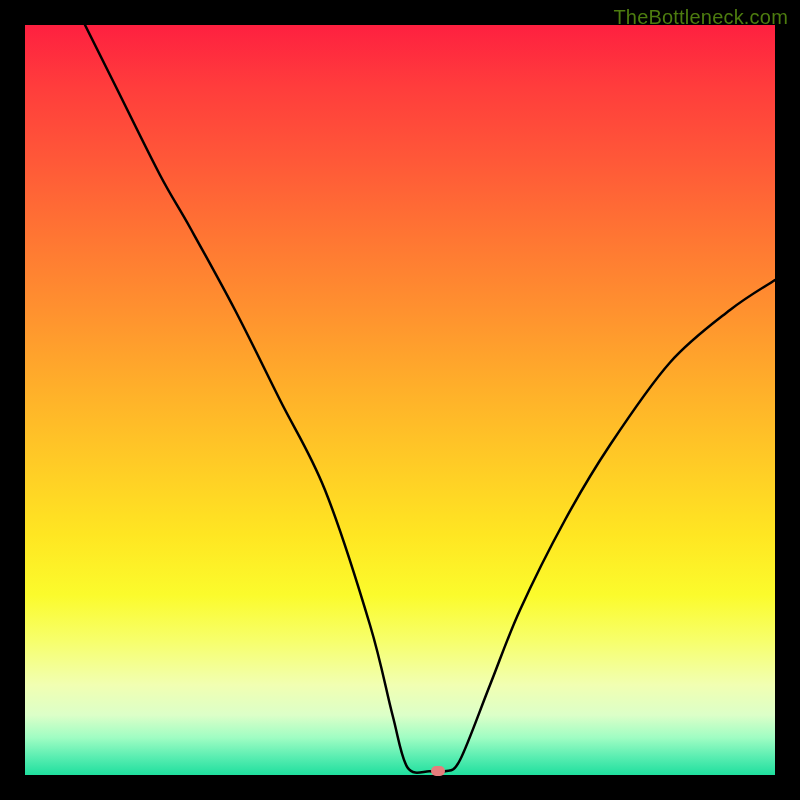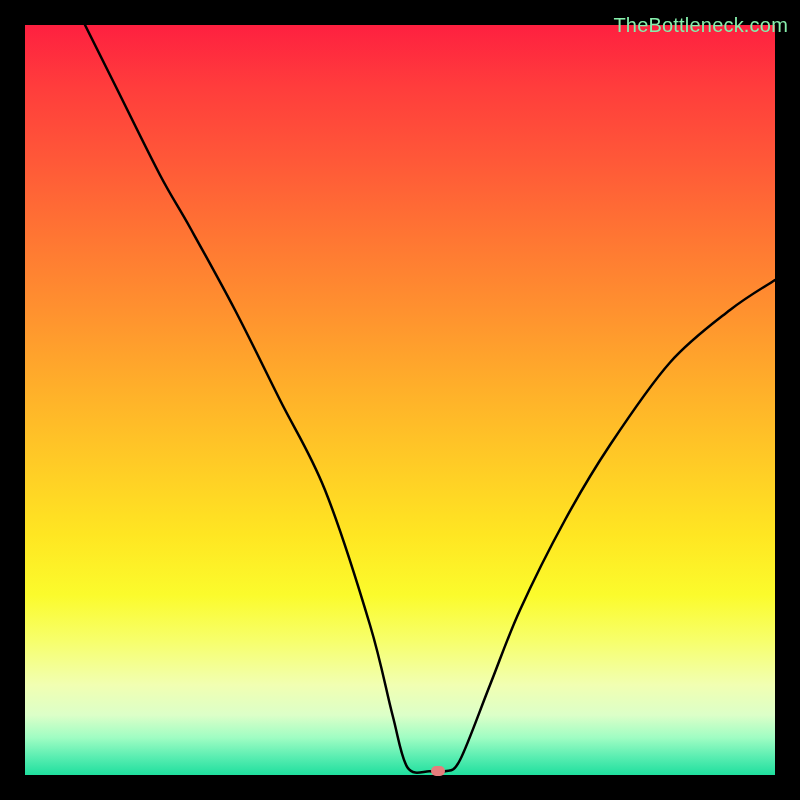--- a/index.html
+++ b/index.html
@@ -12,23 +12,23 @@
     font-family: Arial, Helvetica, sans-serif;
   }
   .frame {
     width: 800px;
     height: 800px;
     position: relative;
     background: #000000;
   }
   .watermark {
     position: absolute;
-    top: 14px;
+    top: 6px;
     right: 12px;
-    color: #86efac;
+    color: #4d7c0f;
     font-size: 20px;
     font-weight: 500;
     z-index: 30;
     letter-spacing: 0.2px;
   }
   .plot-area {
     position: absolute;
     left: 25px;
     top: 25px;
     width: 750px;

